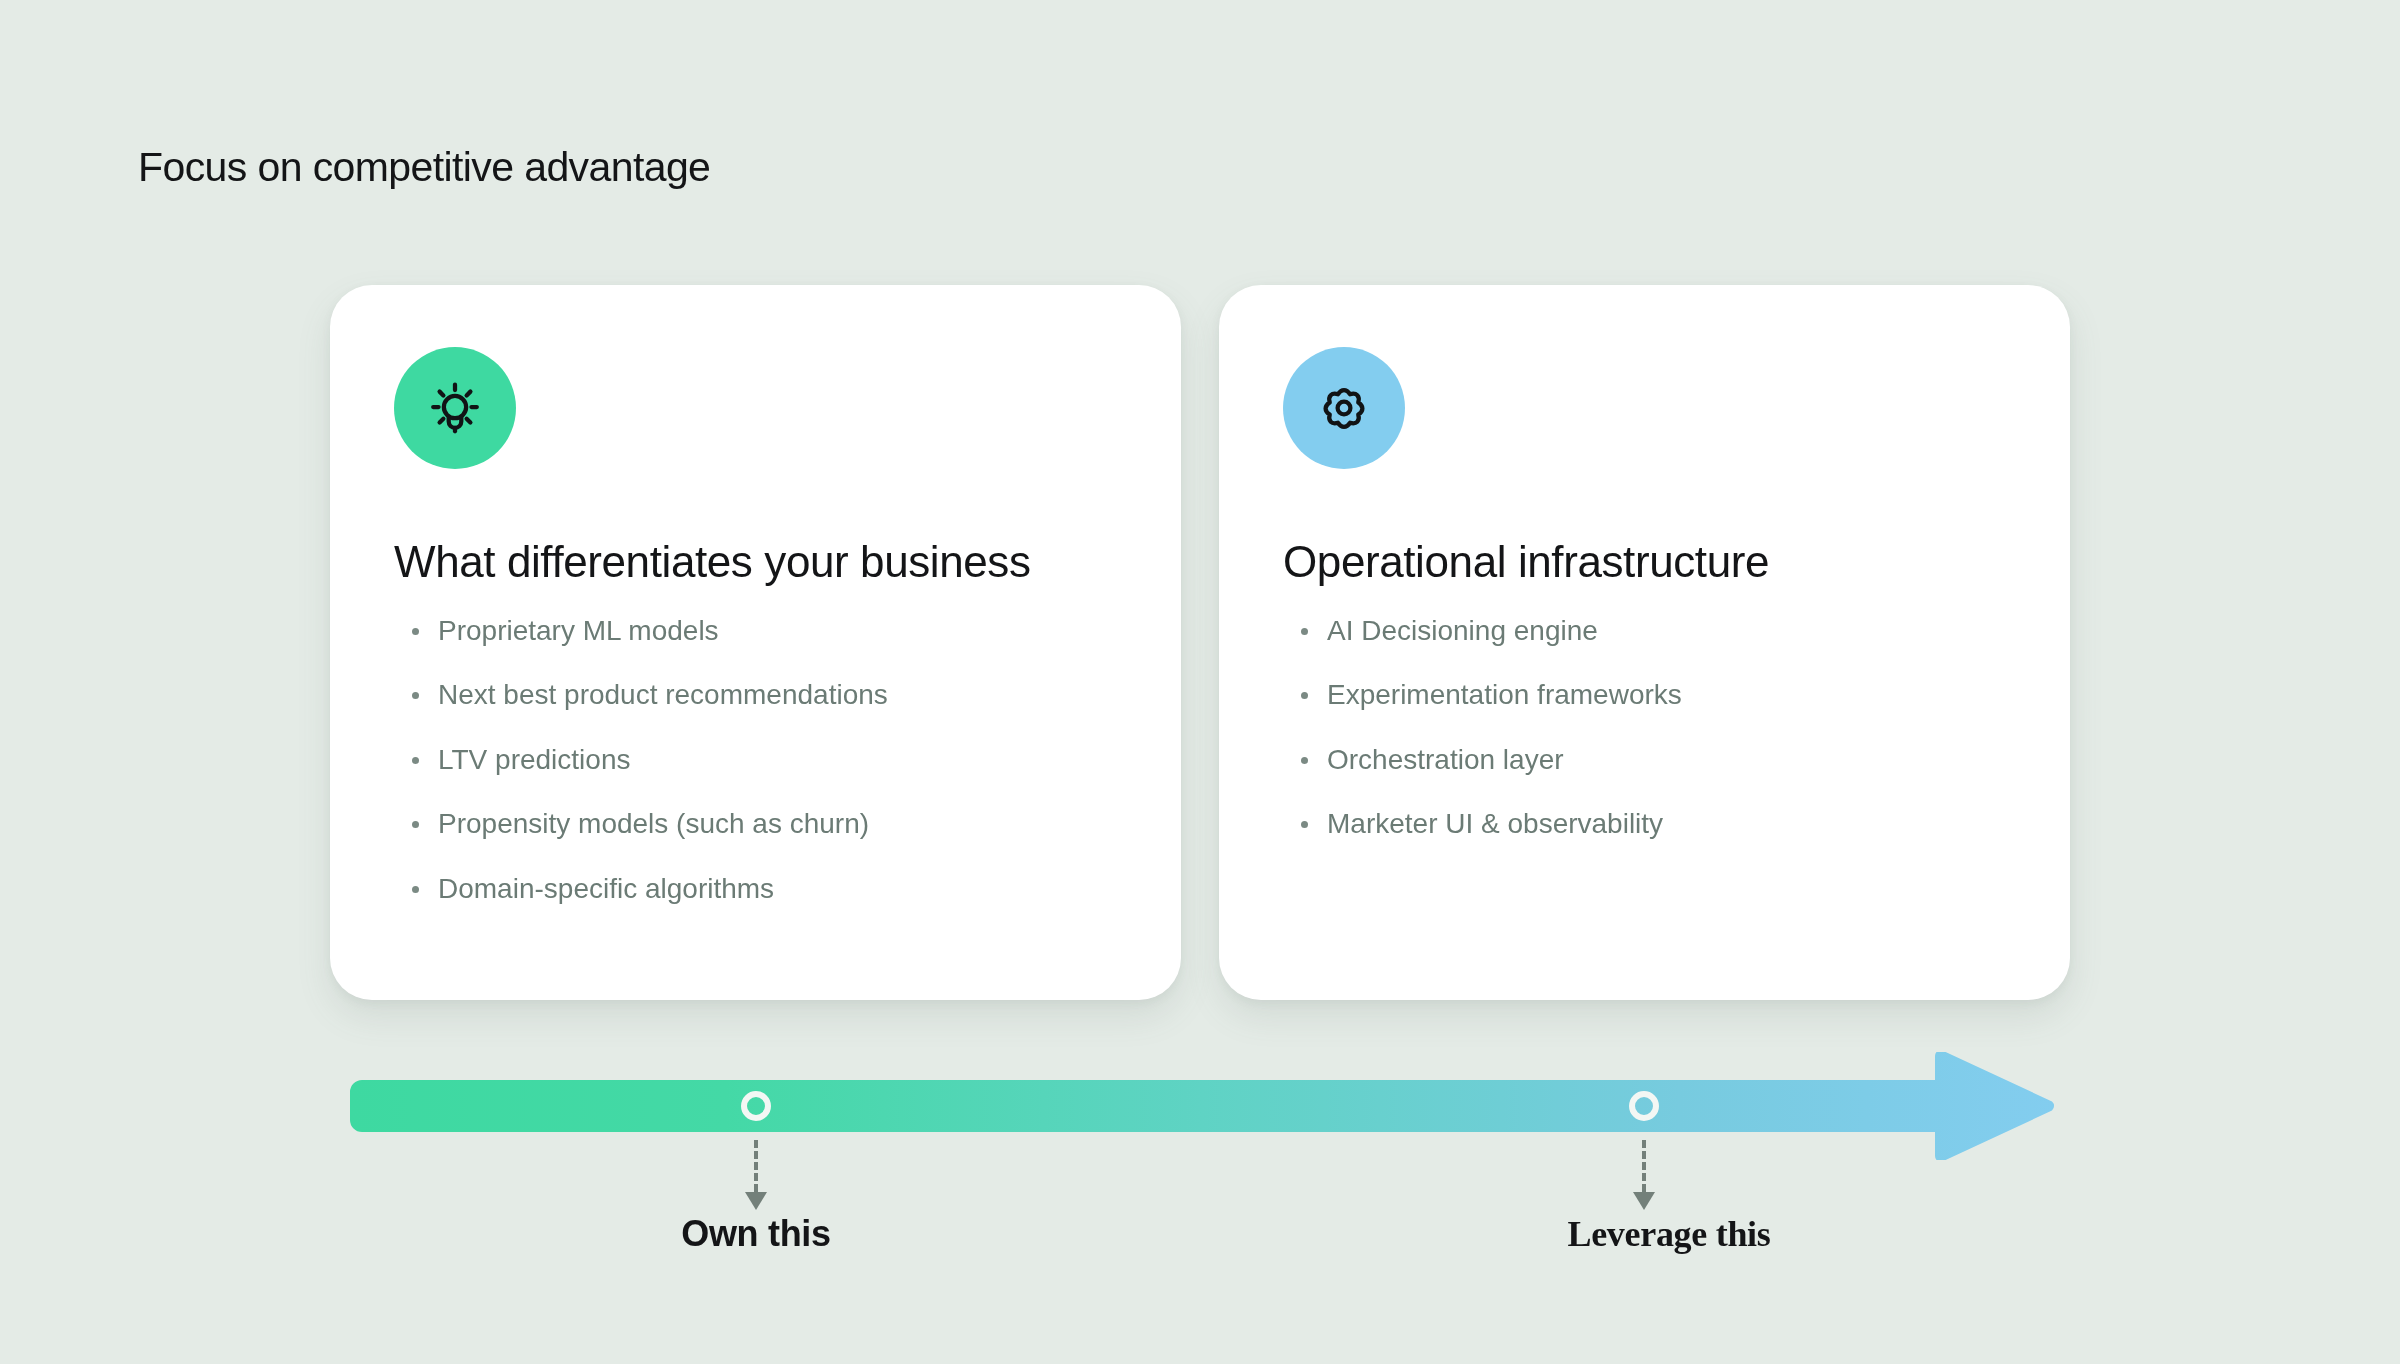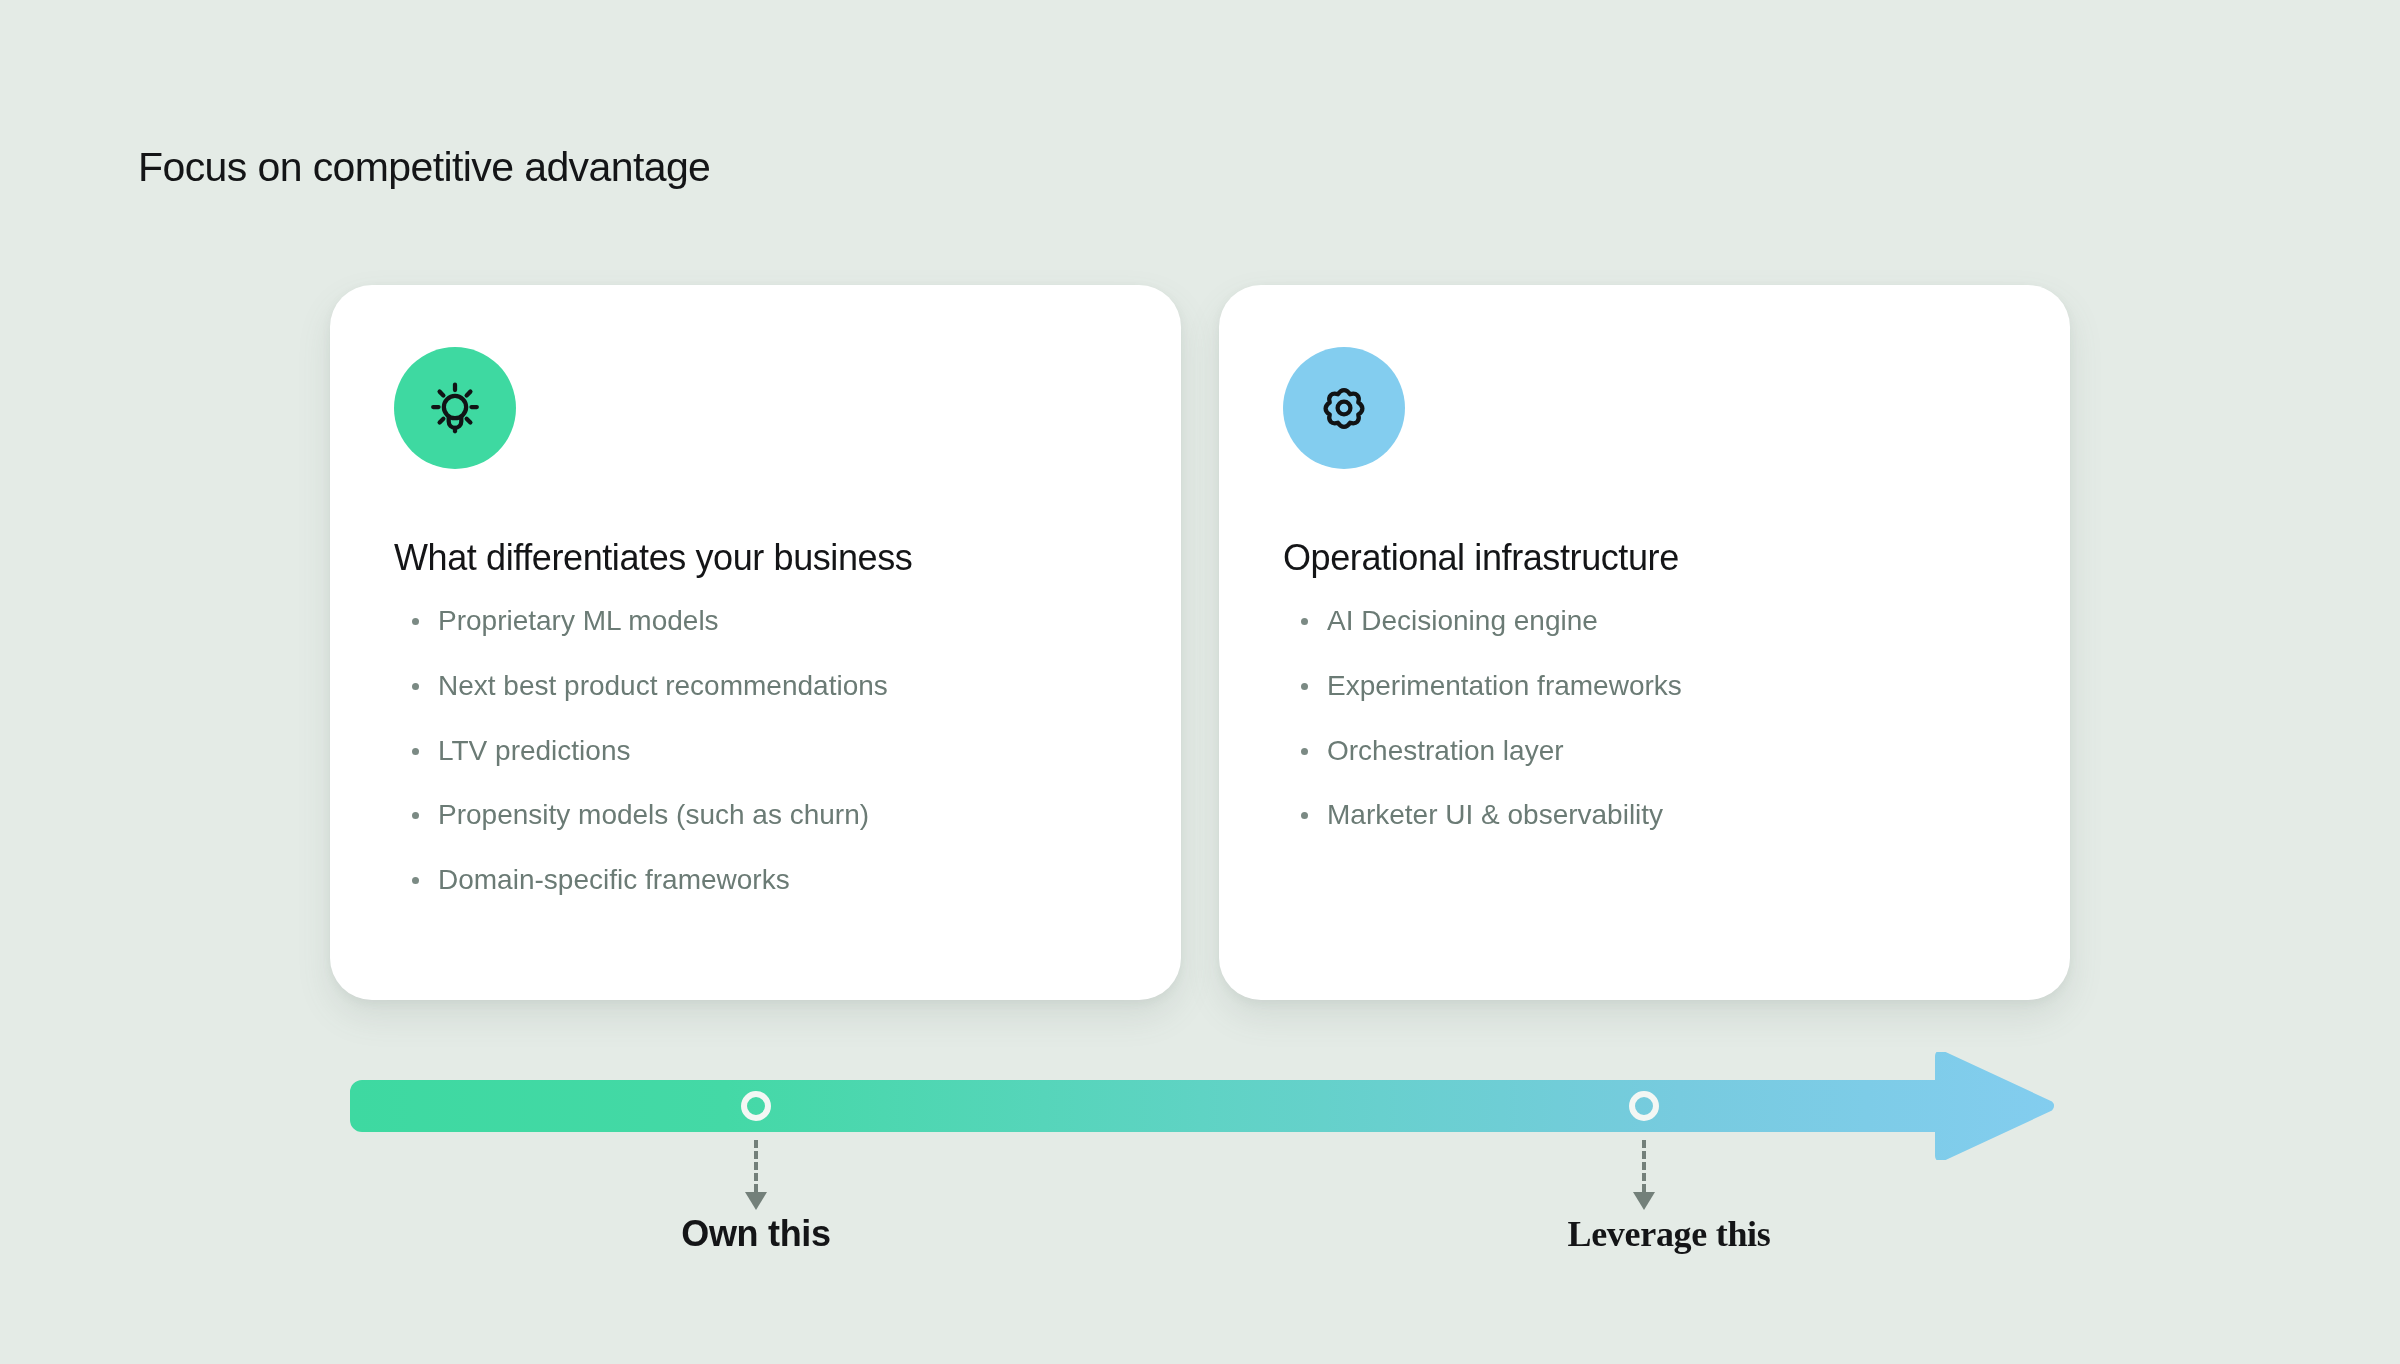--- a/index.html
+++ b/index.html
@@ -65,21 +65,21 @@
     justify-content: center;
   }
   .card-icon svg {
     display: block;
   }
   .icon-green { background: #3ed9a1; }
   .icon-blue  { background: #83cdef; }
 
   .card-heading {
     margin-top: 68px;
-    font-size: 36px;
+    font-size: 44px;
     line-height: 1.15;
     font-weight: 400;
     letter-spacing: -0.4px;
     color: #141517;
     white-space: nowrap;
   }
 
   .card-list {
     margin: 26px 0 8px 0;
     padding: 0;
@@ -192,21 +192,21 @@
         </svg>
       </div>
 
       <div class="card-heading">What differentiates your business</div>
 
       <ul class="card-list">
         <li>Proprietary ML models</li>
         <li>Next best product recommendations</li>
         <li>LTV predictions</li>
         <li>Propensity models (such as churn)</li>
-        <li>Domain-specific frameworks</li>
+        <li>Domain-specific algorithms</li>
       </ul>
     </div>
 
     <div class="card">
       <div class="card-icon icon-blue">
         <svg width="62" height="62" viewBox="0 0 64 64" fill="none">
           <path d="M32 7.5
                    c3.4 0 5.2 2.6 6.3 4.3 1.9-0.6 5-1.4 7.4 1 2.4 2.4 1.6 5.5 1 7.4
                    1.7 1.1 4.3 2.9 4.3 6.3s-2.6 5.2-4.3 6.3c0.6 1.9 1.4 5-1 7.4
                    -2.4 2.4-5.5 1.6-7.4 1-1.1 1.7-2.9 4.3-6.3 4.3s-5.2-2.6-6.3-4.3

